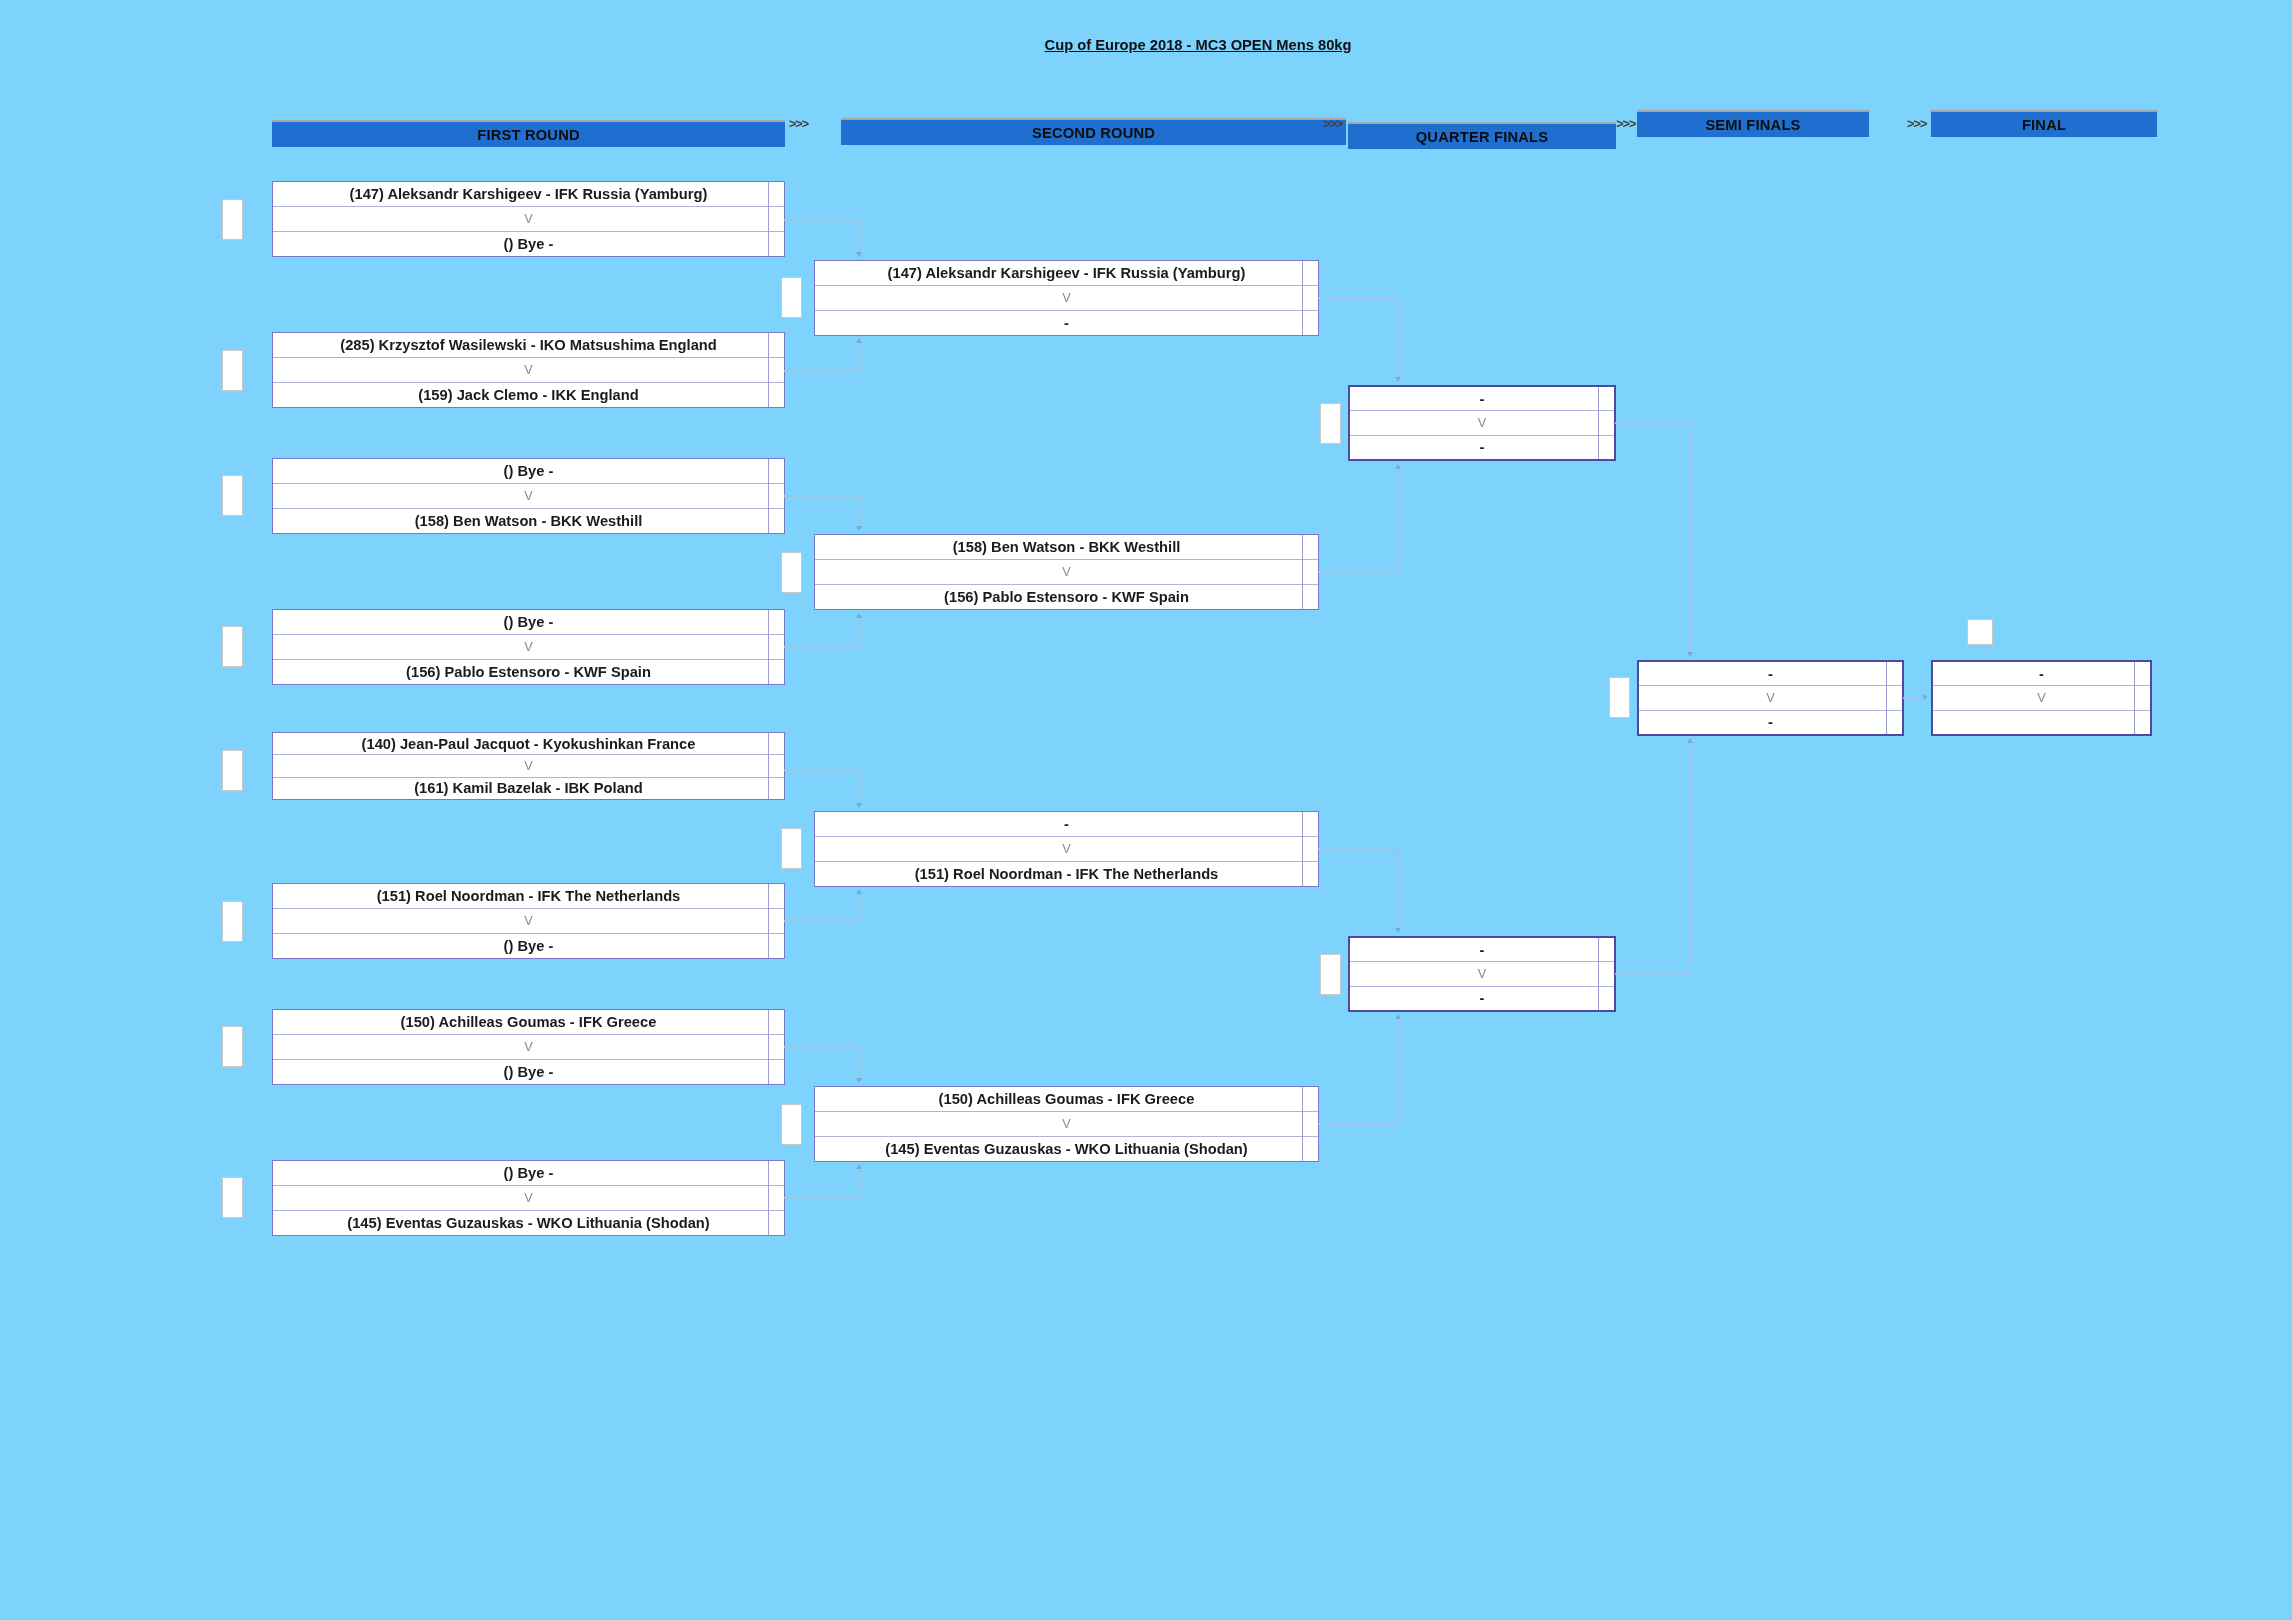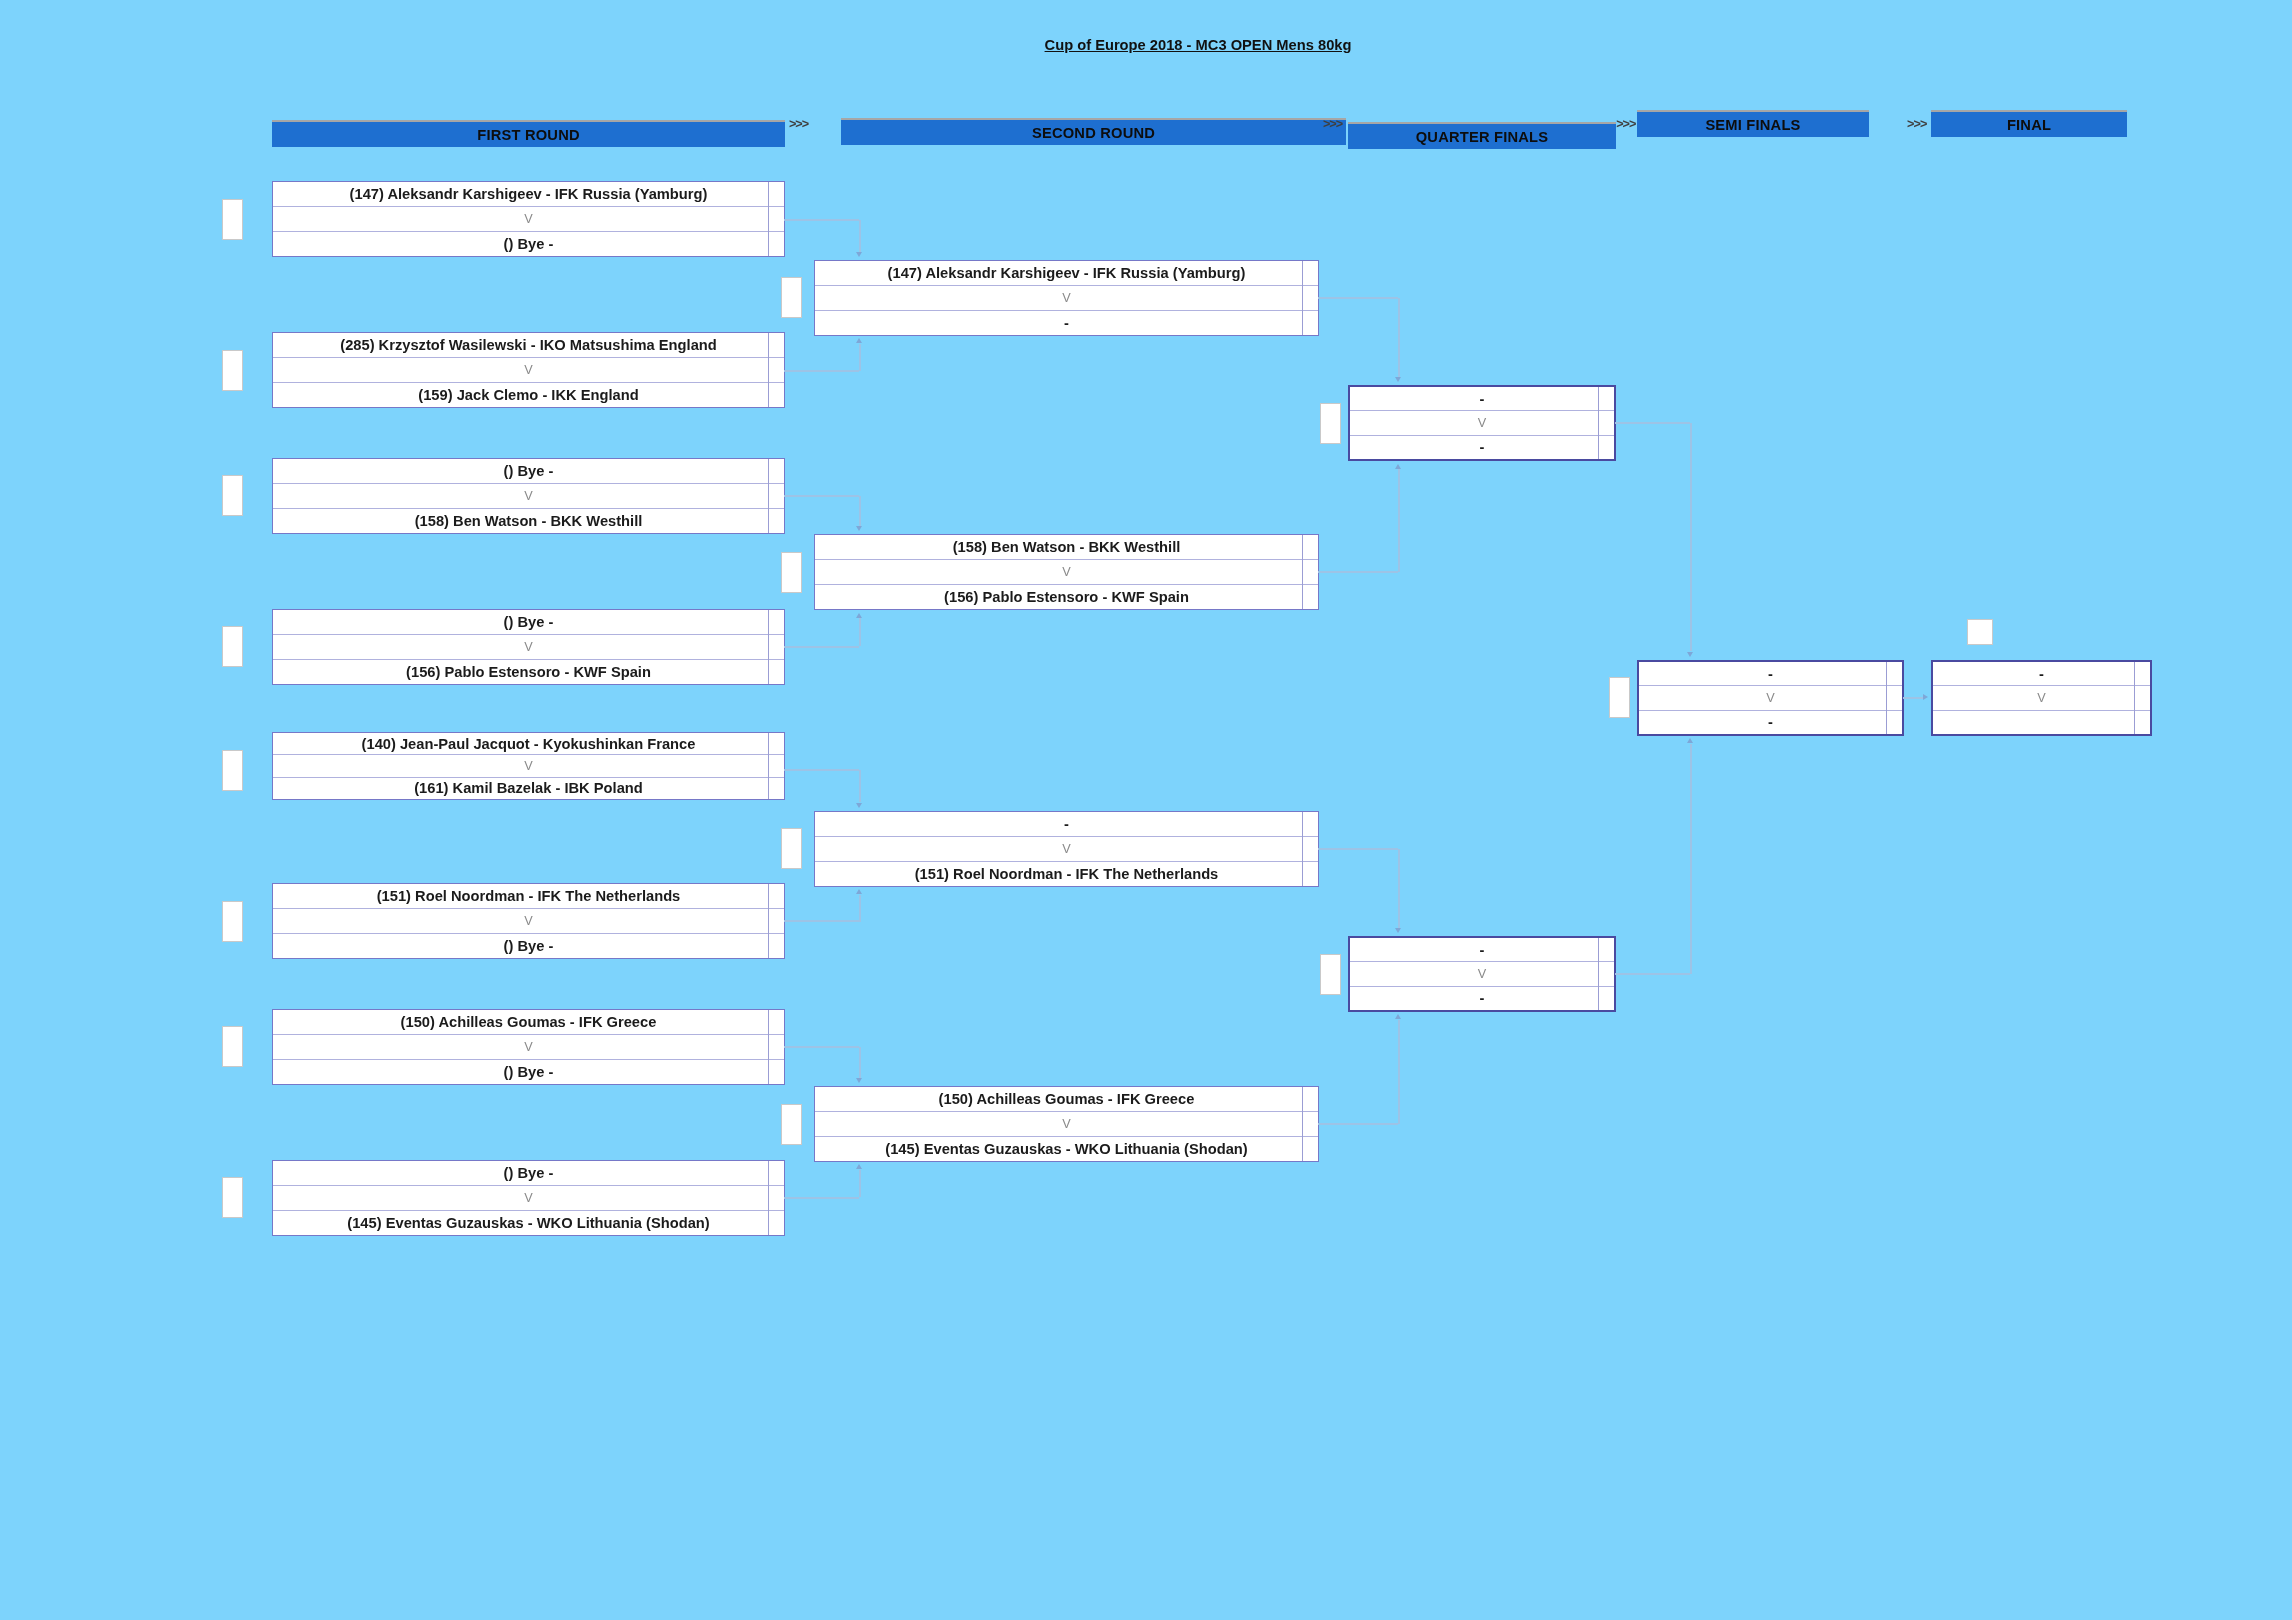--- a/index.html
+++ b/index.html
@@ -41,21 +41,21 @@
   <div class="title">Cup of Europe 2018 - MC3 OPEN Mens 80kg</div>
   <div id="bracket">
       <div class="header-bar" style="left: 272px; top: 120px; width: 513px; position: absolute;">FIRST ROUND</div>
       <div class="chevron" style="left: 784px; top: 110px; width: 29px; position: absolute;">&gt;&gt;&gt;</div>
       <div class="header-bar" style="left: 814px; top: 118px; width: 505px; position: absolute; margin-left: 27px;">SECOND ROUND</div>
       <div class="chevron" style="left: 1318px; top: 110px; width: 29px; position: absolute;">&gt;&gt;&gt;</div>
       <div class="header-bar" style="left: 1348px; top: 110px; width: 268px; position: absolute; margin-top: 12px;">QUARTER FINALS</div>
       <div class="chevron" style="left: 1615px; top: 110px; width: 21.6px; position: absolute;">&gt;&gt;&gt;</div>
       <div class="header-bar" style="left: 1637px; top: 110px; width: 232px; position: absolute;">SEMI FINALS</div>
       <div class="chevron" style="left: 1903px; top: 110px; width: 27.4px; position: absolute;">&gt;&gt;&gt;</div>
-      <div class="header-bar" style="left: 1931px; top: 110px; width: 196px; position: absolute;">FINAL</div>
+      <div class="header-bar" style="left: 1931px; top: 110px; width: 226px; position: absolute;">FINAL</div>
       <div class="match early" style="left: 272px; top: 181px; width: 513px; height: 76px;">
         <div class="row name">(147) Aleksandr Karshigeev - IFK Russia (Yamburg)</div>
         <div class="row vs">V</div>
         <div class="row name">() Bye -</div>
         <div class="inner-col"></div>
       </div>
       <div class="small-box" style="left: 222px; top: 199px; width: 20.6px; height: 41px;"></div>
       <div class="match early" style="left: 272px; top: 332px; width: 513px; height: 76px;">
         <div class="row name">(285) Krzysztof Wasilewski - IKO Matsushima England</div>
         <div class="row vs">V</div>

